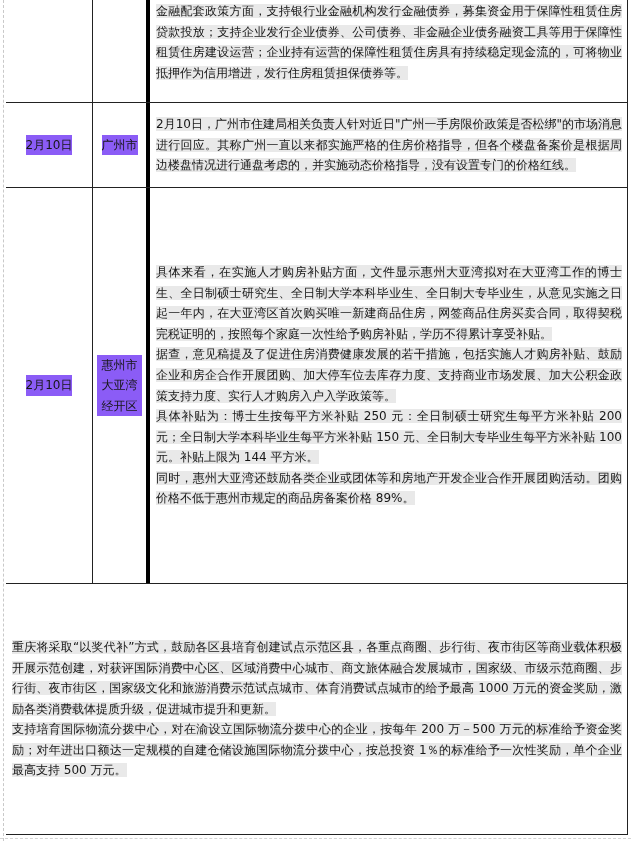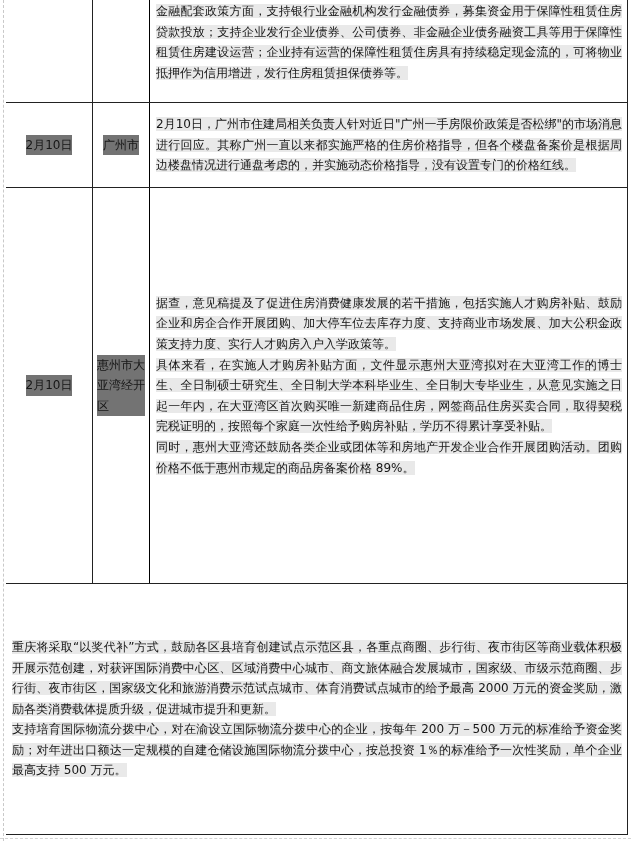--- a/index.html
+++ b/index.html
@@ -39,34 +39,34 @@
   .cell {
     box-sizing: border-box; overflow: hidden;
     font-size: 12px; line-height: 20.6px;
   }
   .cell-date {
     width: 87px; border-right: 1px solid #222222;
     display: flex; align-items: center; justify-content: center;
     text-align: center; padding: 0 3px;
   }
   .cell-city {
-    width: 57px; border-right: 1px solid #000000;
+    width: 57px; border-right: 4px solid #000000;
     display: flex; align-items: center; justify-content: center;
-    text-align: left; padding: 0 4px;
+    text-align: center; padding: 0 4px;
   }
   .cell-content {
     flex: 1; border-right: 1px solid #222222;
     display: flex; flex-direction: column; justify-content: center;
     padding: 0 5px 0 6px;
   }
   .r1 .cell-content { justify-content: flex-start; padding-top: 1px; }
 
   .par { margin: 0; text-align: justify; }
   .shade { background: #e9e9e9; }
-  .cell-city .shade, .cell-date .shade { background: #737373; }
+  .cell-city .shade, .cell-date .shade { background: #8b5cf6; }
 </style>
 </head>
 <body>
 
 <div class="canvas">
   <div class="boundary-left"></div>
   <div class="boundary-bottom"></div>
 
   <div class="doc-table">
 
@@ -95,27 +95,28 @@
     </div>
 
     <div class="t-row r3">
       <div class="cell cell-date">
         <span class="shade">2月10日</span>
       </div>
       <div class="cell cell-city">
         <span class="shade">惠州市大亚湾经开区</span>
       </div>
       <div class="cell cell-content">
+          <div class="par"><span class="shade">具体来看，在实施人才购房补贴方面，文件显示惠州大亚湾拟对在大亚湾工作的博士生、全日制硕士研究生、全日制大学本科毕业生、全日制大专毕业生，从意见实施之日起一年内，在大亚湾区首次购买唯一新建商品住房，网签商品住房买卖合同，取得契税完税证明的，按照每个家庭一次性给予购房补贴，学历不得累计享受补贴。</span></div>
           <div class="par"><span class="shade">据查，意见稿提及了促进住房消费健康发展的若干措施，包括实施人才购房补贴、鼓励企业和房企合作开展团购、加大停车位去库存力度、支持商业市场发展、加大公积金政策支持力度、实行人才购房入户入学政策等。</span></div>
-          <div class="par"><span class="shade">具体来看，在实施人才购房补贴方面，文件显示惠州大亚湾拟对在大亚湾工作的博士生、全日制硕士研究生、全日制大学本科毕业生、全日制大专毕业生，从意见实施之日起一年内，在大亚湾区首次购买唯一新建商品住房，网签商品住房买卖合同，取得契税完税证明的，按照每个家庭一次性给予购房补贴，学历不得累计享受补贴。</span></div>
+          <div class="par"><span class="shade">具体补贴为：博士生按每平方米补贴 250 元：全日制硕士研究生每平方米补贴 200 元；全日制大学本科毕业生每平方米补贴 150 元、全日制大专毕业生每平方米补贴 100 元。补贴上限为 144 平方米。</span></div>
           <div class="par"><span class="shade">同时，惠州大亚湾还鼓励各类企业或团体等和房地产开发企业合作开展团购活动。团购价格不低于惠州市规定的商品房备案价格 89%。</span></div>
         </div>
     </div>
 
     <div class="t-row r4">
       <div class="cell cell-content">
-          <div class="par"><span class="shade">重庆将采取“以奖代补”方式，鼓励各区县培育创建试点示范区县，各重点商圈、步行街、夜市街区等商业载体积极开展示范创建，对获评国际消费中心区、区域消费中心城市、商文旅体融合发展城市，国家级、市级示范商圈、步行街、夜市街区，国家级文化和旅游消费示范试点城市、体育消费试点城市的给予最高 2000 万元的资金奖励，激励各类消费载体提质升级，促进城市提升和更新。</span></div>
+          <div class="par"><span class="shade">重庆将采取“以奖代补”方式，鼓励各区县培育创建试点示范区县，各重点商圈、步行街、夜市街区等商业载体积极开展示范创建，对获评国际消费中心区、区域消费中心城市、商文旅体融合发展城市，国家级、市级示范商圈、步行街、夜市街区，国家级文化和旅游消费示范试点城市、体育消费试点城市的给予最高 1000 万元的资金奖励，激励各类消费载体提质升级，促进城市提升和更新。</span></div>
           <div class="par"><span class="shade">支持培育国际物流分拨中心，对在渝设立国际物流分拨中心的企业，按每年 200 万－500 万元的标准给予资金奖励；对年进出口额达一定规模的自建仓储设施国际物流分拨中心，按总投资 1％的标准给予一次性奖励，单个企业最高支持 500 万元。</span></div>
         </div>
     </div>
 
   </div>
 </div>
 
 </body></html>

